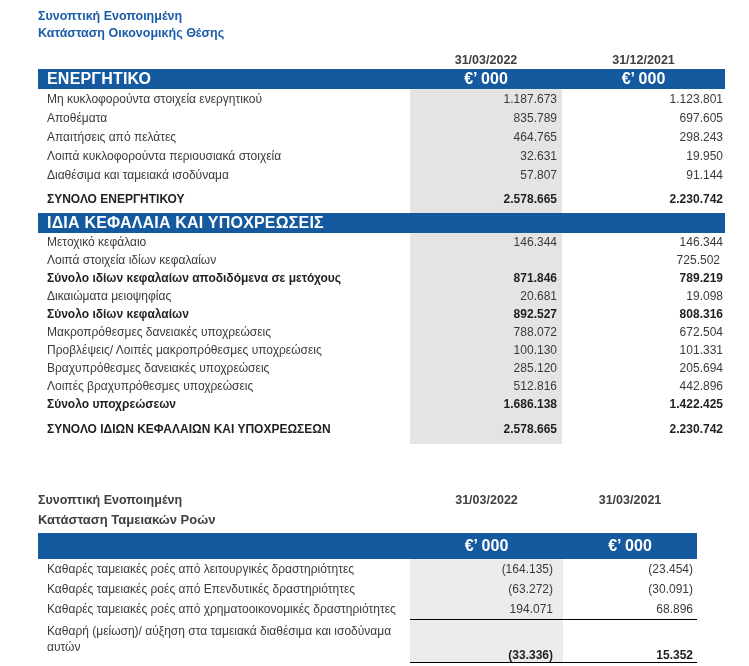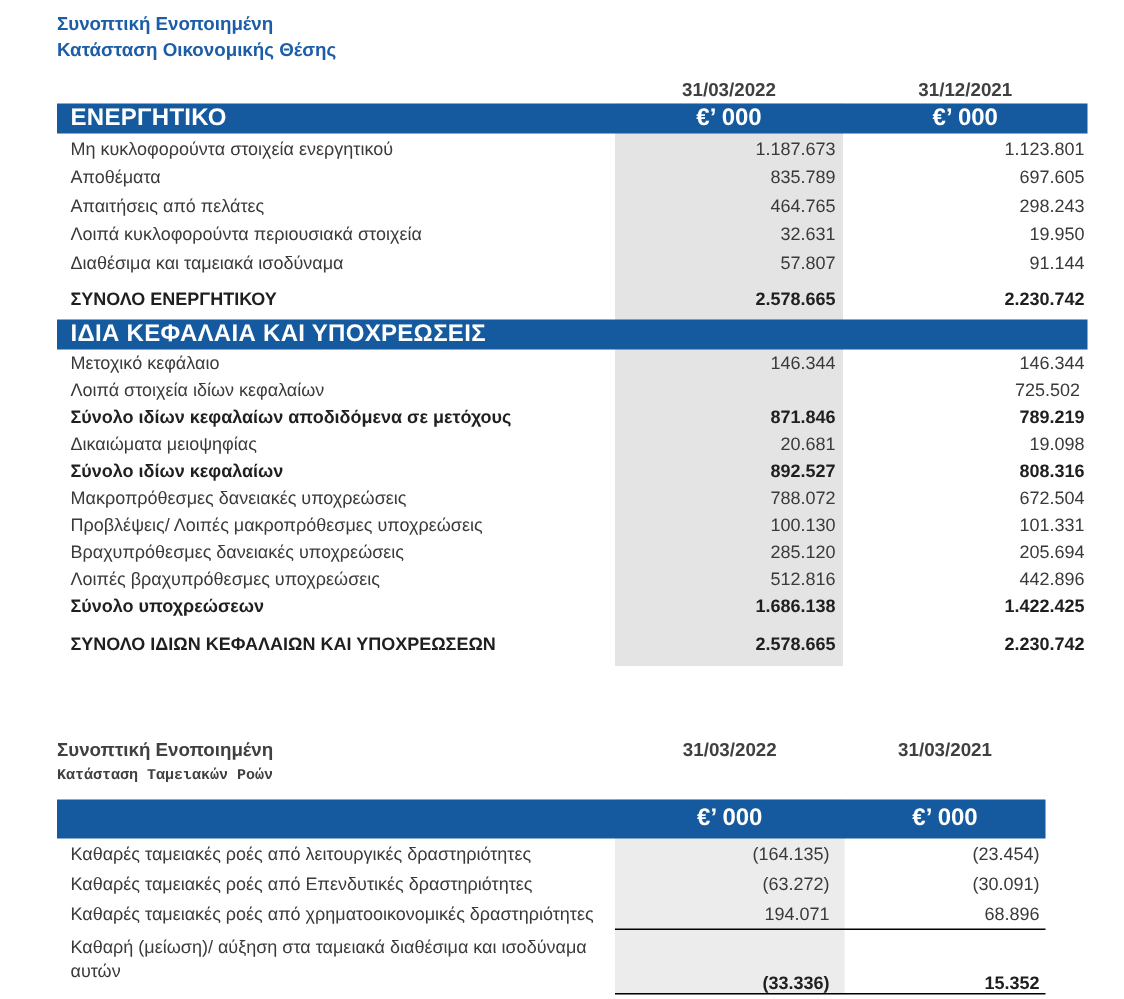--- a/index.html
+++ b/index.html
@@ -43,21 +43,21 @@
   .t1 .sec2 .row { height:18px; }
   .row.bold, .row.bold .lbl, .row.bold .v1, .row.bold .v2 { font-weight:bold; color:#1f1f1f; }
   .row.total { margin-top:5px; height:20px; }
   .row.grand { margin-top:7px; height:20px; }
 
   
   .t2head1 { display:flex; margin-top:46px; height:17px; font-size:12.5px; }
   .t2head1 .tt { width:372px; }
   .t2head1 .dc1 { width:153px; text-align:center; }
   .t2head1 .dc2 { width:134px; text-align:center; }
-  .t2head2 { height:17px; margin-top:5px; font-size:10px;font-family:Liberation Mono, monospace; }
+  .t2head2 { height:17px; margin-top:5px; font-size:13px; }
   .t2 .tbody { margin-top:4px; }
   .t2 .bar { height:26px; }
   .t2 .row { height:20px; }
   .t2 .v1 { width:153px; text-align:right; padding-right:10px; }
   .t2 .v2 { width:134px; text-align:right; padding-right:4px; }
   .t2 .row.last { height:44px; align-items:stretch; }
   .t2 .row.last .lbl { line-height:16px; padding-top:4px; }
   .t2 .vals { display:flex; align-items:flex-end; width:287px;
               border-top:1.5px solid #000; border-bottom:1.5px solid #000; }
   .t2 .vals .v1, .t2 .vals .v2 { font-weight:bold; color:#1f1f1f; }

